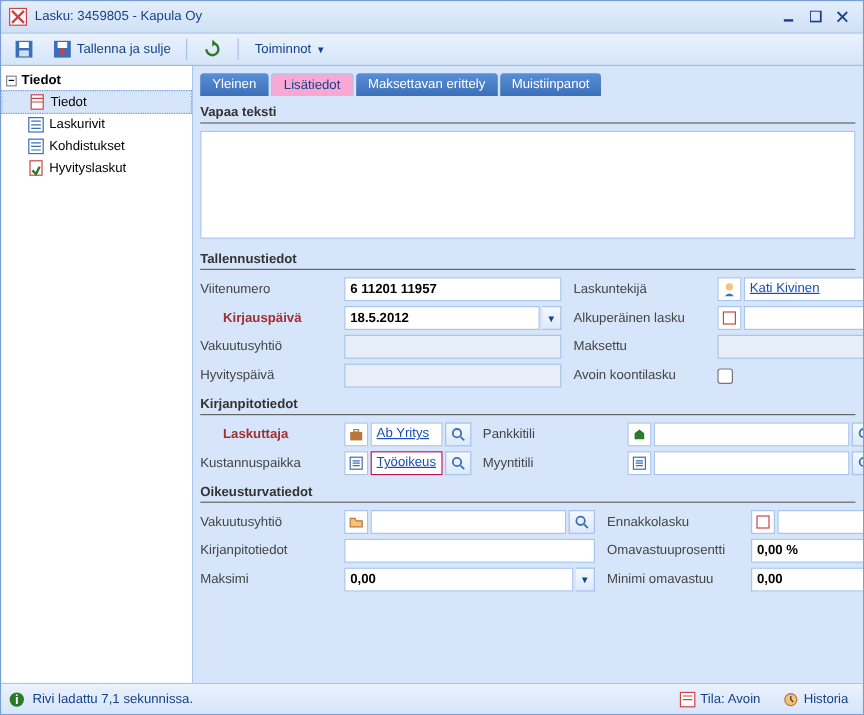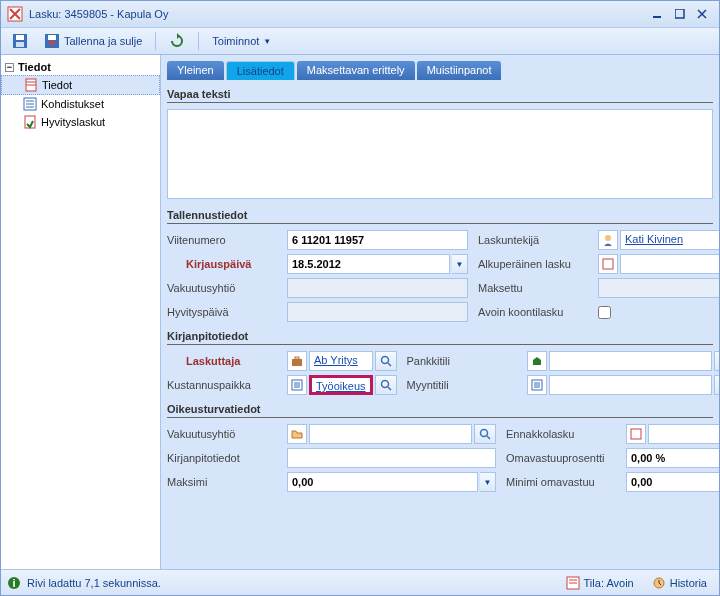--- a/index.html
+++ b/index.html
@@ -17,21 +17,21 @@
 .body { display: flex; height: 514px; }
 .sidebar { width: 160px; background: #fff; border-right: 1px solid #a6c4ec; padding: 4px 0; }
 .tree-root { display: flex; align-items: center; padding: 2px 4px; gap: 4px; font-weight: bold; }
 .tree-item { display: flex; align-items: center; padding: 2px 4px 2px 22px; gap: 4px; cursor: pointer; }
 .tree-item.sel { background: #d6e5f9; border: 1px dotted #7a9fd4; }
 .tree-toggle { width: 9px; height: 9px; border: 1px solid #888; display: inline-flex; align-items: center; justify-content: center; font-size: 9px; line-height: 1; cursor: pointer; }
 
 .main { flex: 1; background: #d6e5f9; padding: 6px; overflow: auto; }
 .tabs { display: flex; gap: 2px; margin-bottom: 6px; }
 .tab { padding: 3px 10px; border-radius: 3px 3px 0 0; cursor: pointer; color: #fff; background: linear-gradient(#5a8fd8,#3b6fb8); }
-.tab.active { background: #0ea5e9; color: #15428b; border: 1px solid #a6c4ec; border-bottom: none; }
+.tab.active { background: #f9a8d4; color: #15428b; border: 1px solid #a6c4ec; border-bottom: none; }
 
 .section-title { font-weight: bold; color: #333; border-bottom: 1px solid #666; padding-bottom: 2px; margin: 8px 0 6px; }
 .form-grid { display: grid; grid-template-columns: 110px 1fr 110px 1fr; gap: 4px 10px; align-items: center; }
 .form-grid .lbl { color: #444; }
 .form-grid .lbl.req { color: #a03030; font-weight: bold; margin-left: 19px; }
 
 .field { display: flex; align-items: center; gap: 2px; }
 .field input[type=text] { flex: 1; height: 20px; border: 1px solid #a6c4ec; padding: 0 4px; background: #fff; font-weight: bold; }
 .field input[readonly] { background: #e8eef7; }
 .iconbox { width: 20px; height: 20px; border: 1px solid #a6c4ec; background: #fff; display: flex; align-items: center; justify-content: center; flex-shrink: 0; }
@@ -117,20 +117,27 @@
           <rect x="2" y="1" width="10" height="12" fill="#fff" stroke="#c44"></rect>
           <path d="M2 4 H12 M2 7 H12" stroke="#c44"></path>
         </svg>
       <span>Tiedot</span>
     </div>
     <div class="tree-item">
       <svg width="14" height="14">
           <rect x="1" y="1" width="12" height="12" fill="#fff" stroke="#3b6fb8"></rect>
           <path d="M3 4 H11 M3 7 H11 M3 10 H11" stroke="#3b6fb8"></path>
         </svg>
+      <span>Laskurivit</span>
+    </div>
+    <div class="tree-item">
+      <svg width="14" height="14">
+          <rect x="1" y="1" width="12" height="12" fill="#fff" stroke="#3b6fb8"></rect>
+          <path d="M3 4 H11 M3 7 H11 M3 10 H11" stroke="#3b6fb8"></path>
+        </svg>
       <span>Kohdistukset</span>
     </div>
     <div class="tree-item">
       <svg width="14" height="14">
           <rect x="2" y="1" width="10" height="12" fill="#fff" stroke="#c44"></rect>
           <path d="M4 9 L7 12 L10 6" stroke="#2a7a2a" stroke-width="2" fill="none"></path>
         </svg>
       <span>Hyvityslaskut</span>
     </div>
   </div>
@@ -234,21 +241,21 @@
       </div>
 
       <div class="lbl">Kustannuspaikka</div>
       <div class="field">
         <span class="iconbox">
             <svg width="12" height="12">
               <rect x="1" y="1" width="10" height="10" fill="#fff" stroke="#3b6fb8"></rect>
               <path d="M3 4 H9 M3 6 H9 M3 8 H9" stroke="#3b6fb8"></path>
             </svg>
           </span>
-        <span class="link" style="flex:1;border:3px solid #be185d;height:20px;padding:2px 4px;background:#fff;">Työoikeus</span>
+        <span class="link" style="flex:1;border:1px solid #be185d;height:20px;padding:2px 4px;background:#fff;">Työoikeus</span>
         <span class="searchbtn">
             <svg width="12" height="12">
               <circle cx="5" cy="5" r="3.5" fill="none" stroke="#3b6fb8" stroke-width="1.5"></circle>
               <path d="M8 8 L11 11" stroke="#3b6fb8" stroke-width="1.5"></path>
             </svg>
           </span>
       </div>
       <div class="lbl">Myyntitili</div>
       <div class="field">
         <span class="iconbox">

